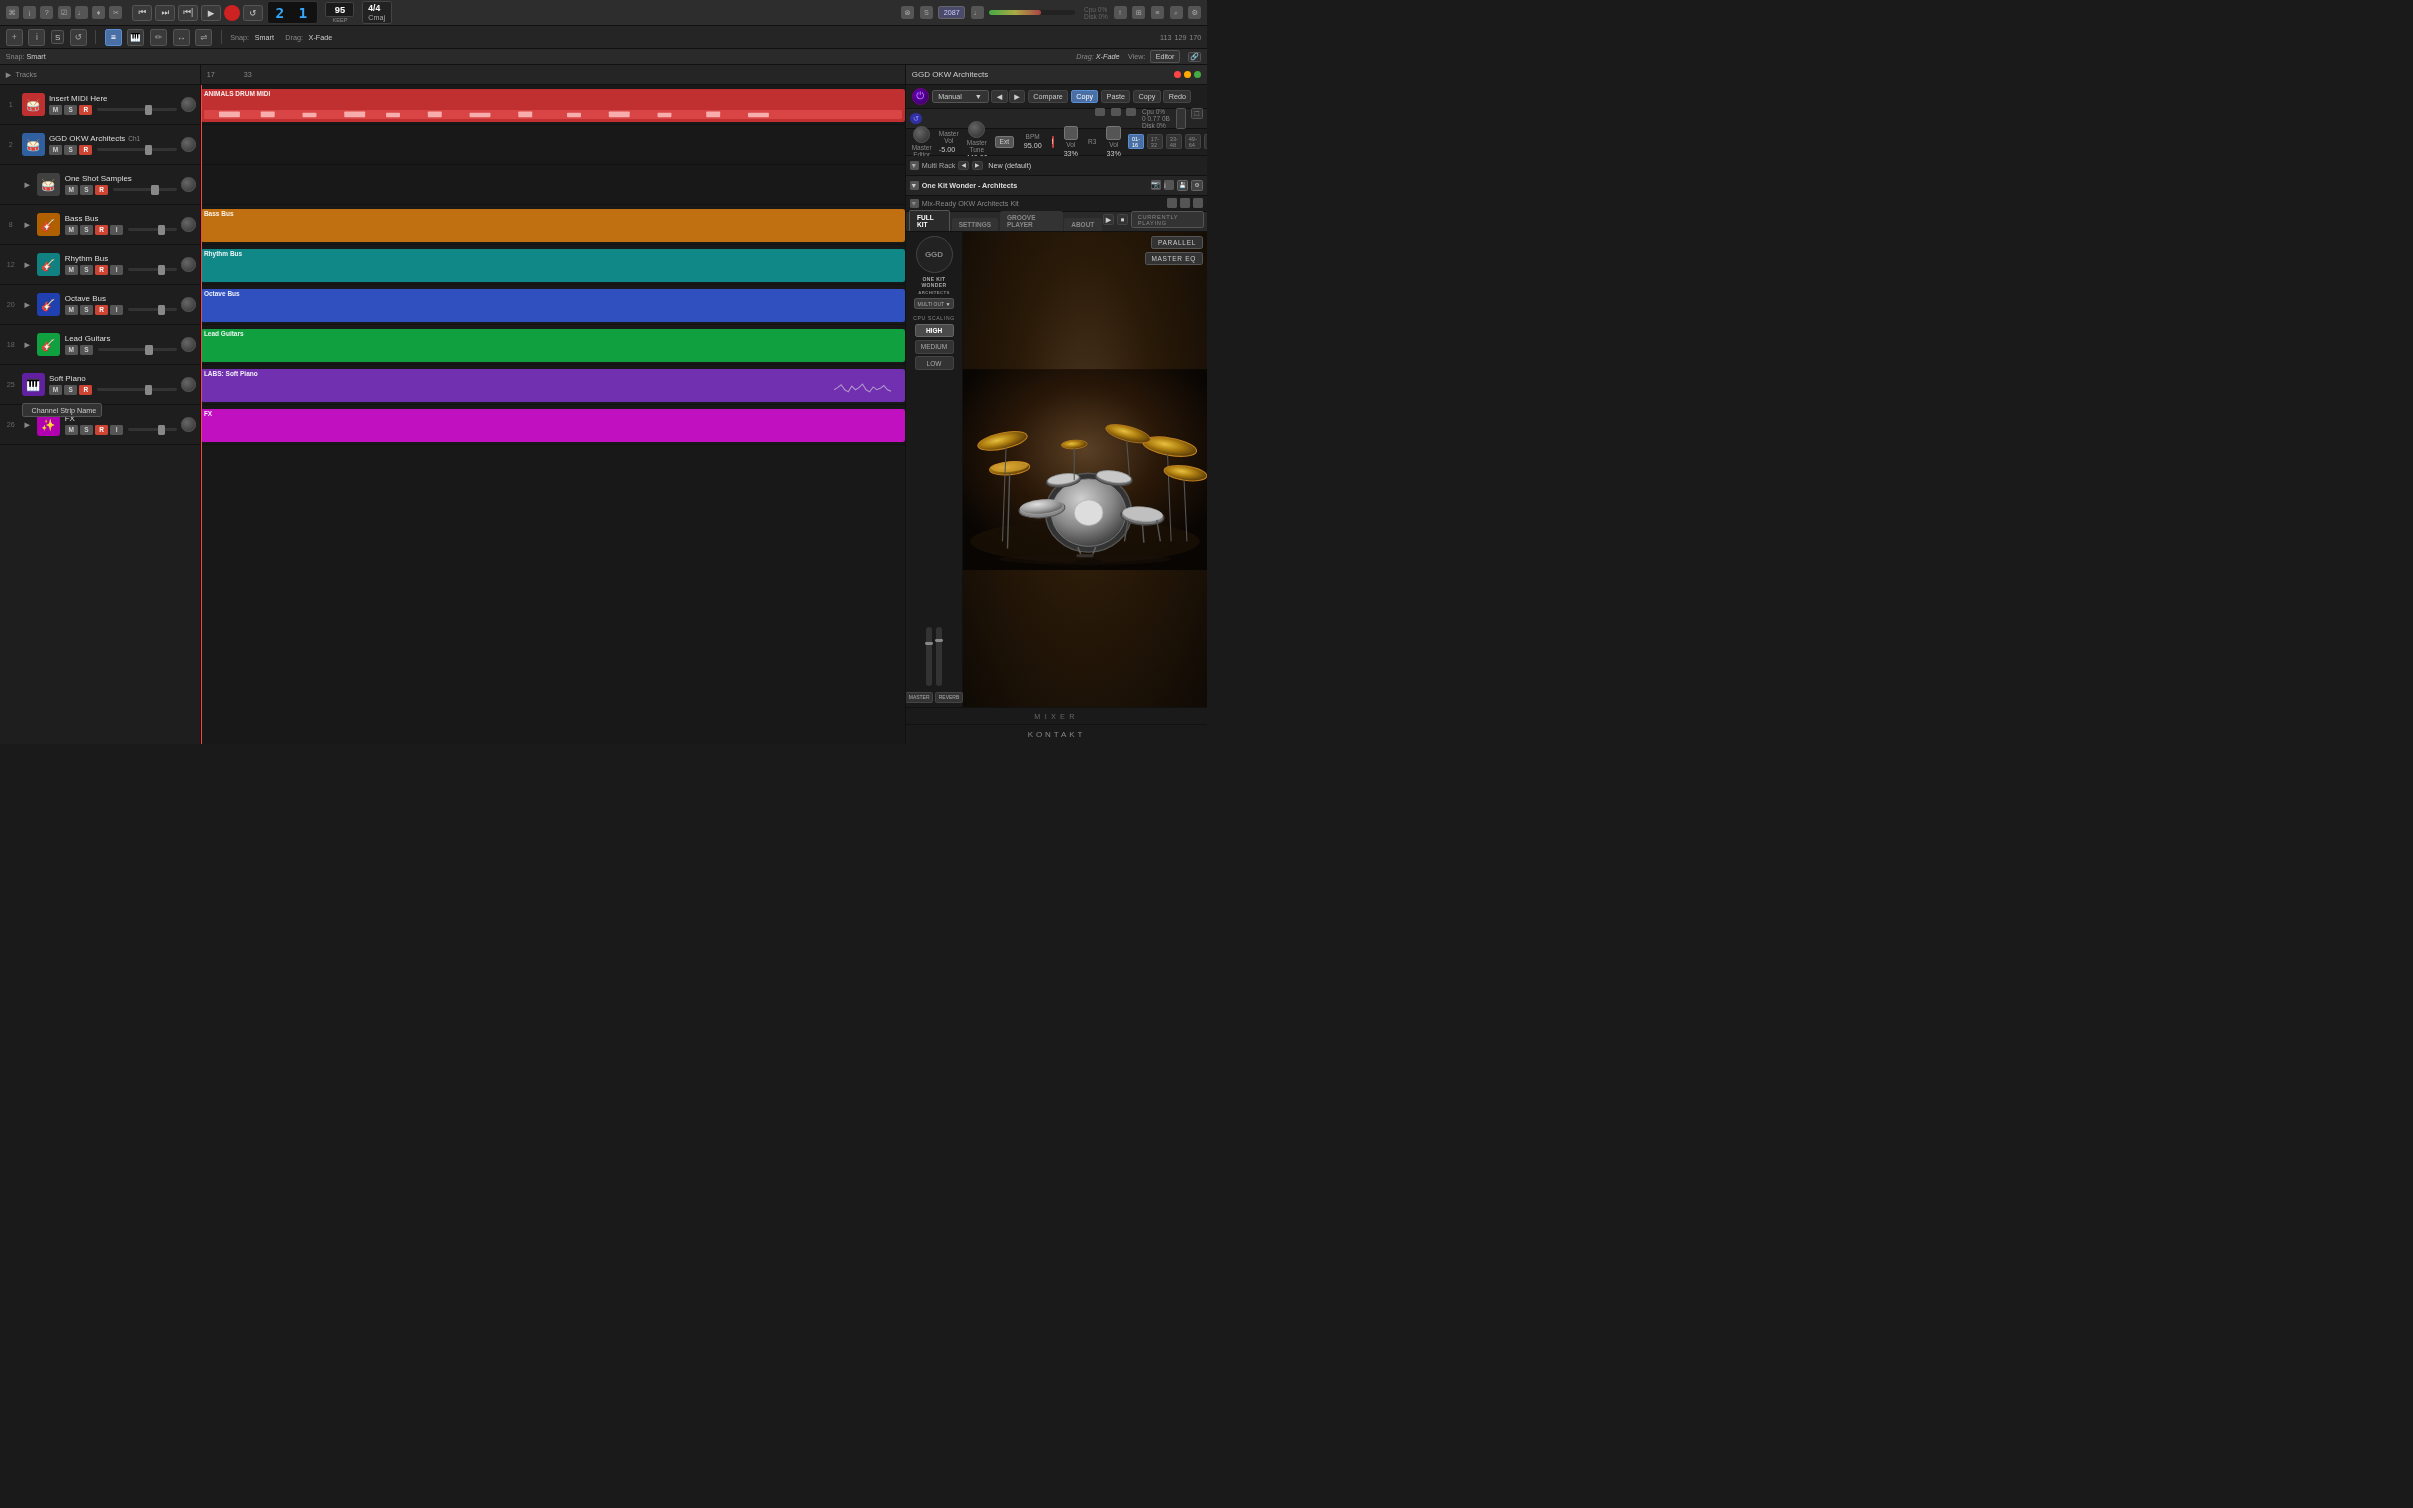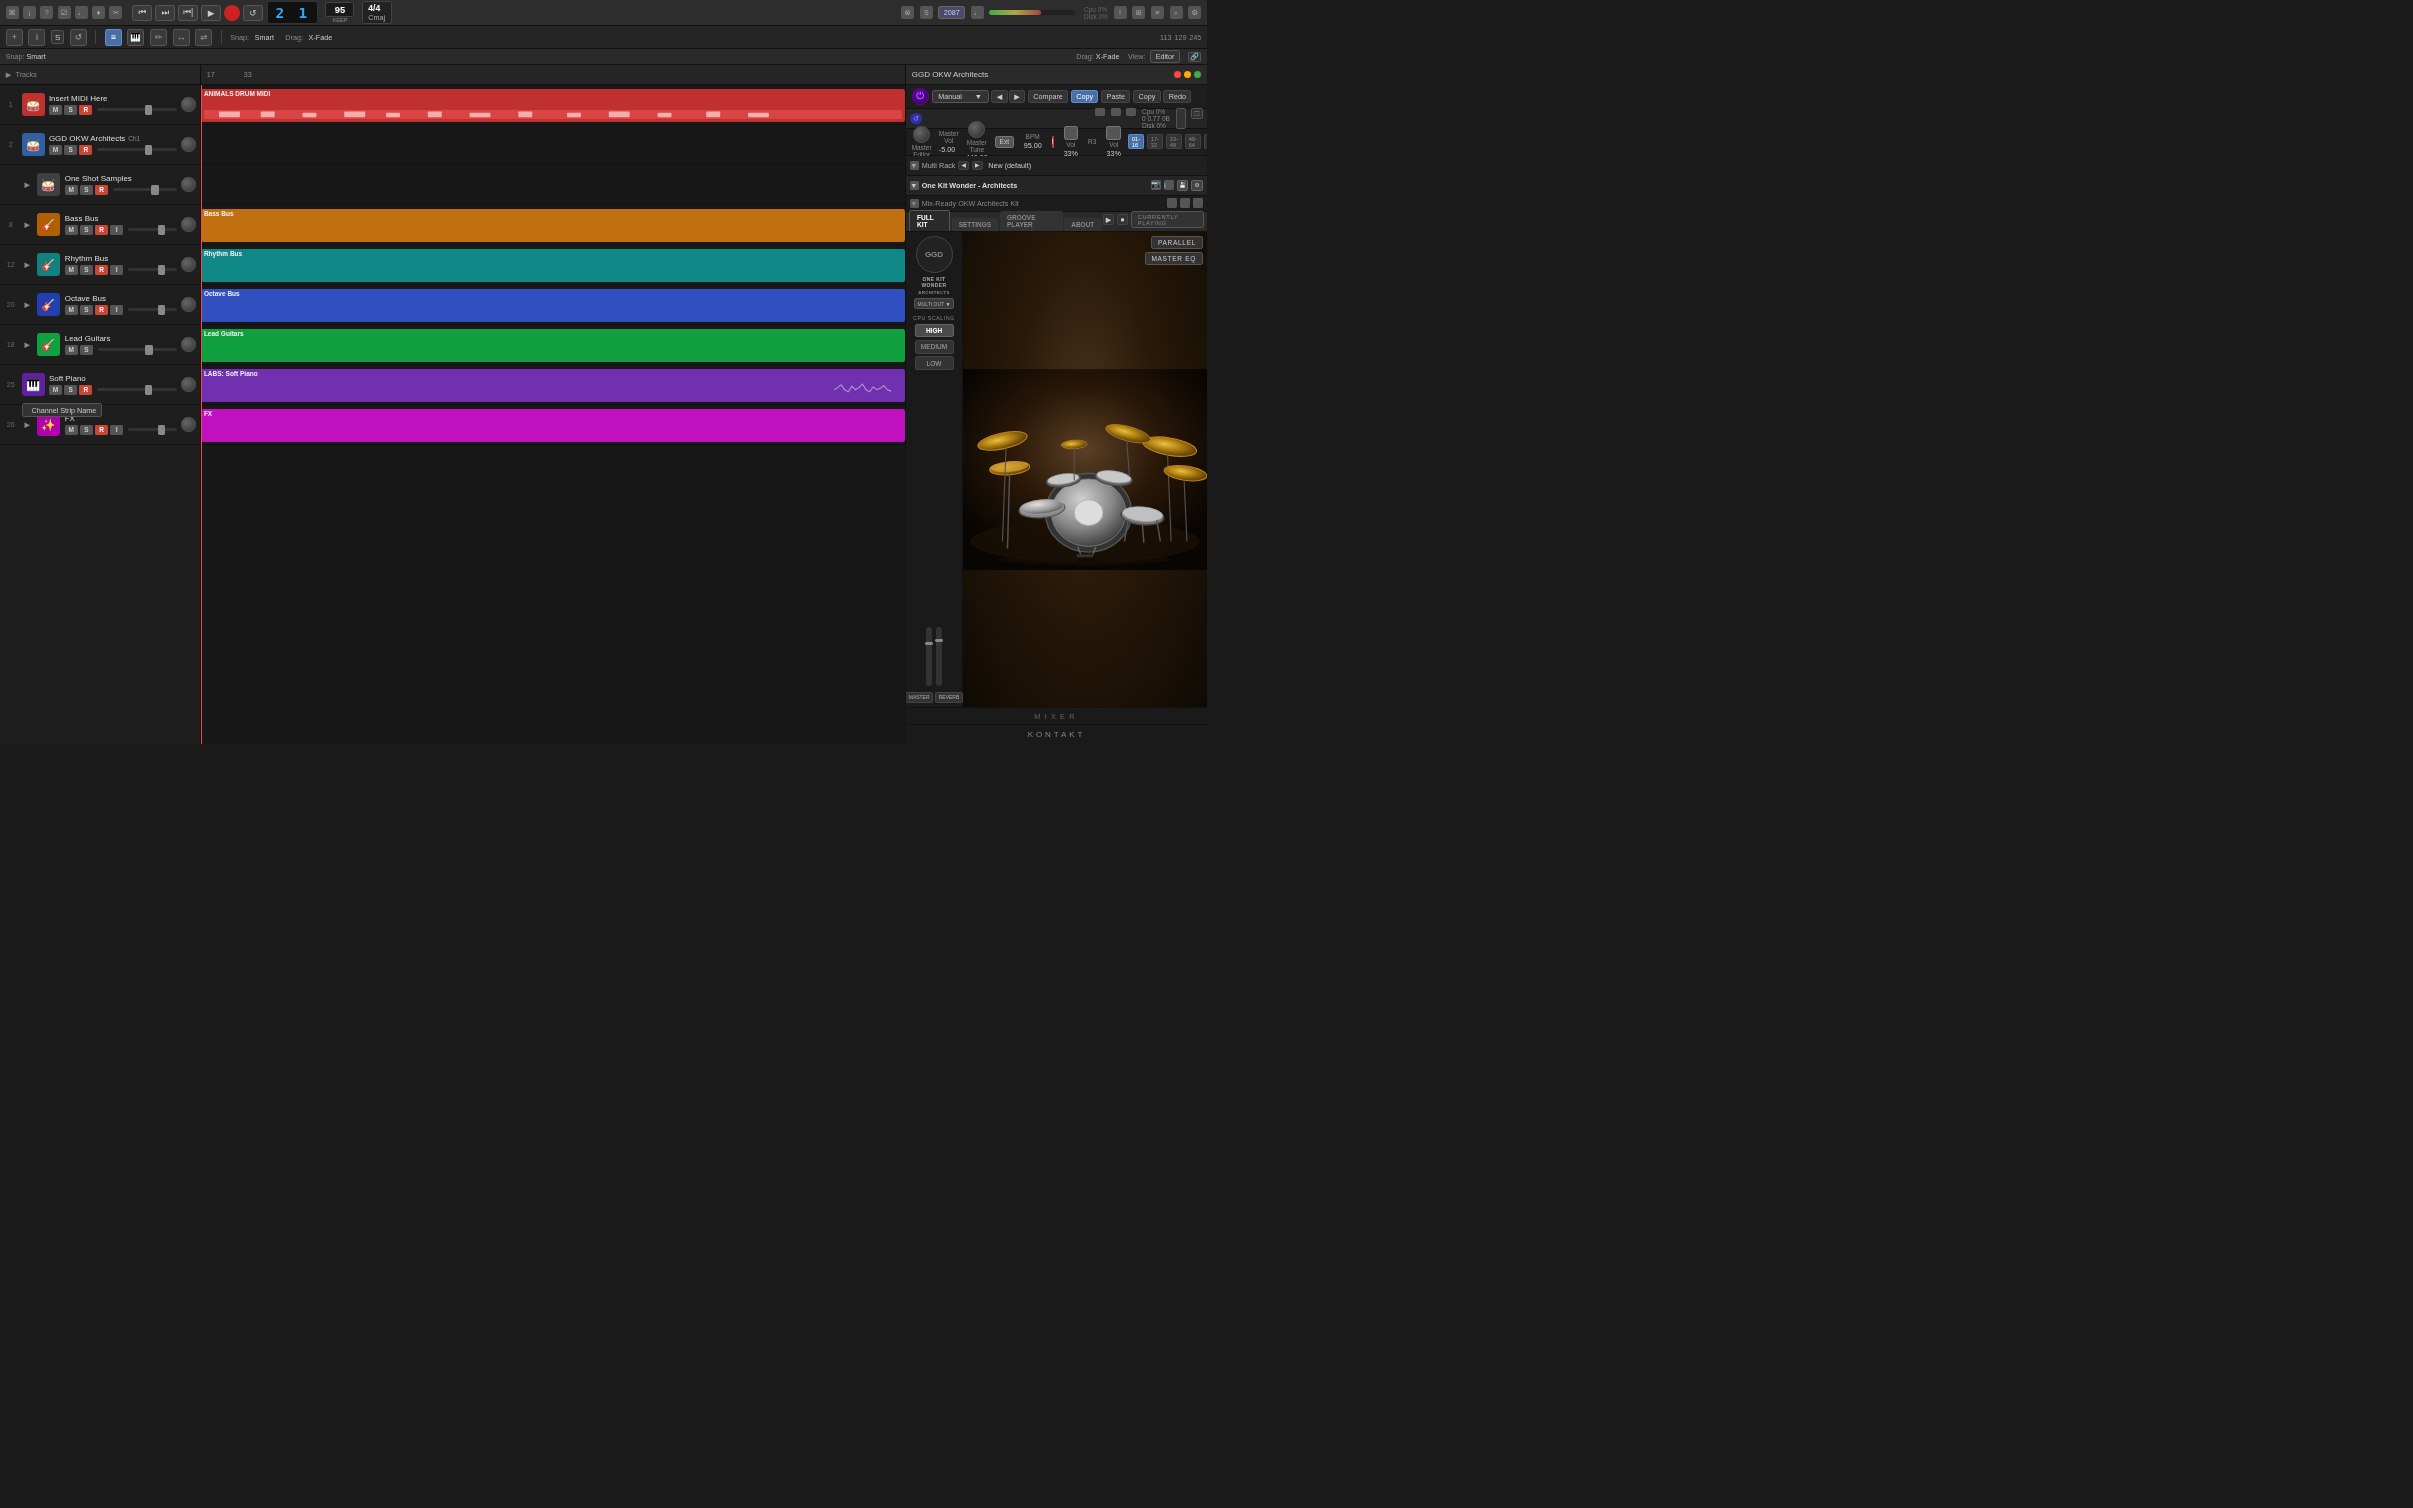--- a/index.html
+++ b/index.html
@@ -419,27 +419,27 @@
   <div class="toolbar-icon-btn">⇌</div>
   <div style="width:0.7px;height:14.4px;background:#444;margin:0 2.9px;"></div>
 
   <span style="font-size:7.2px;color:#888;">Snap:</span>
   <span style="font-size:7.2px;color:#ccc;">Smart</span>
   <span style="font-size:7.2px;color:#888;margin-left:5.7px;">Drag:</span>
   <span style="font-size:7.2px;color:#ccc;">X-Fade</span>
   <div style="margin-left:auto;display:flex;gap:2.9px;align-items:center;">
     <span style="font-size:7.2px;color:#888;">113</span>
     <span style="font-size:7.2px;color:#888;">129</span>
-    <span style="font-size:7.2px;color:#888;">245</span>
+    <span style="font-size:7.2px;color:#888;">170</span>
   </div>
 </div>
 
 <div style="background:#2a2a2a;height:16px;display:flex;align-items:center;padding:0 5.7px;font-size:7.2px;color:#888;gap:8.6px;border-bottom:0.7px solid #111;">
   <span>Snap: <span style="color:#ccc;">Smart</span></span>
-  <span style="margin-left:auto;">Drag: <span style="color:#ccc;">X-Fade</span></span>
+  <span style="margin-left:auto;font-style:italic;">Drag: <span style="color:#ccc;">X-Fade</span></span>
   <span>View: <span style="background:#333;border:0.7px solid #555;border-radius:2.2px;padding:0.7px 4.3px;color:#ccc;margin-left:2.9px;">Editor</span></span>
   <div style="width:13px;height:10px;background:#333;border:0.7px solid #555;border-radius:1.4px;display:flex;align-items:center;justify-content:center;">🔗</div>
 </div>
 
 <div class="main-layout">
 
   <div class="track-list">
     <div class="track-list-header">
       <div style="font-size:7.2px;color:#888;cursor:pointer;">▶</div>
       <span style="font-size:7.2px;color:#888;">Tracks</span>

